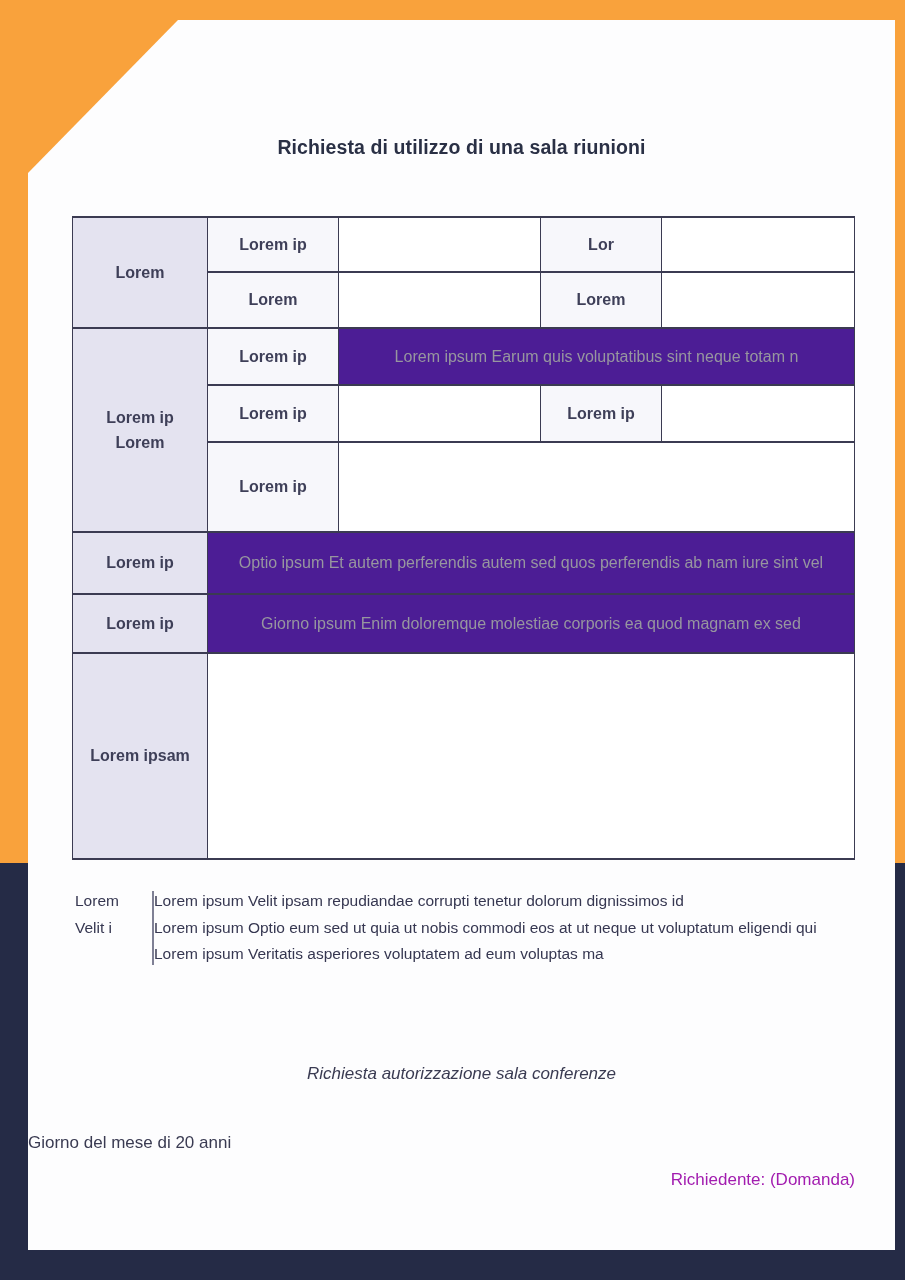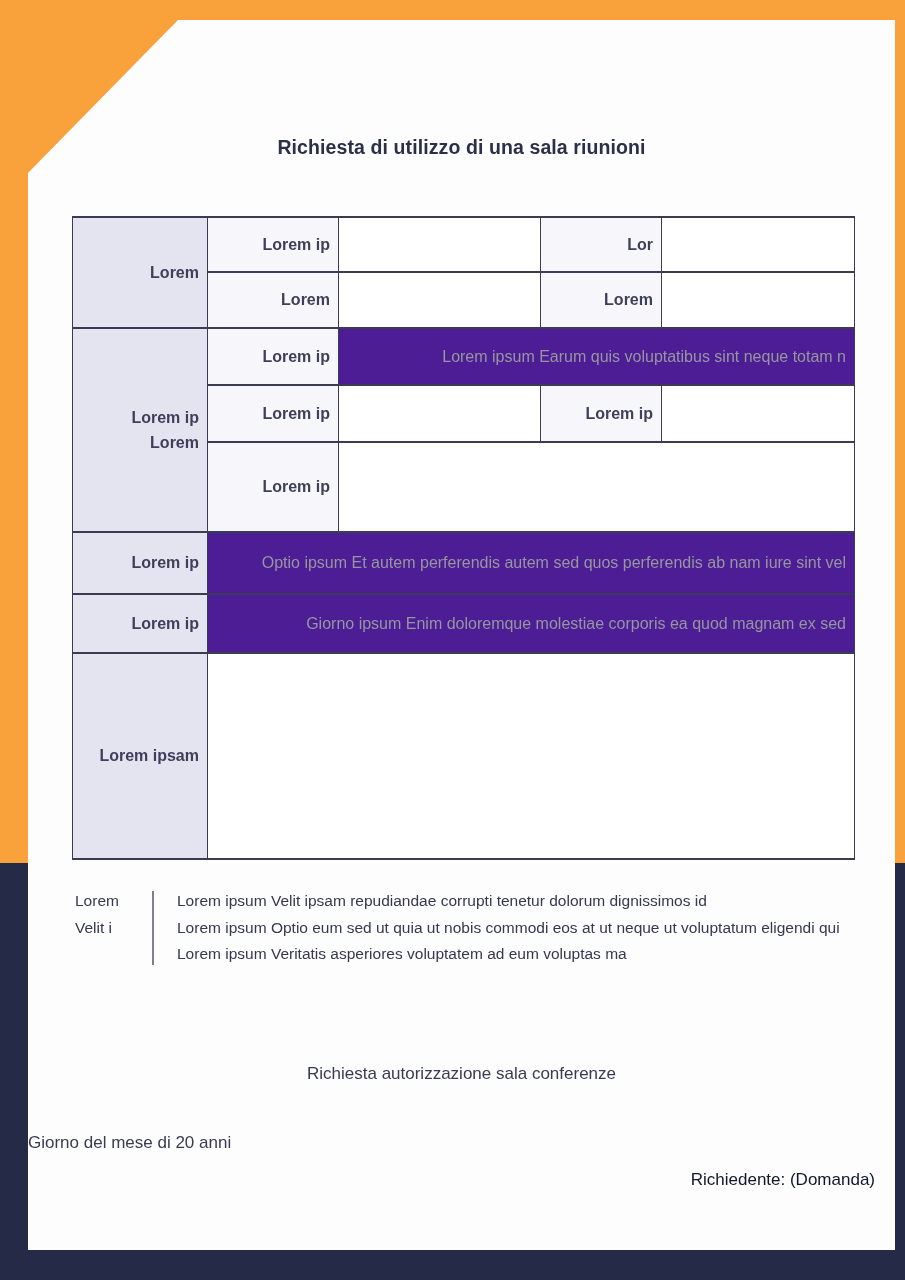--- a/index.html
+++ b/index.html
@@ -26,53 +26,53 @@
     text-align: center; font-size: 19.5px; font-weight: bold;
     color: #2A3045; letter-spacing: 0.1px;
   }
   table.form {
     position: absolute; left: 44px; top: 196px;
     width: 782px; border-collapse: collapse; table-layout: fixed;
   }
   table.form td {
     border: 1px solid #3B3B52;
     border-top-width: 2px; border-bottom-width: 2px;
-    text-align: right; vertical-align: middle;
+    text-align: center; vertical-align: middle;
     font-size: 16px; padding: 16px 8px;
     overflow: hidden;
   }
   td.hd   { background: #E4E3F0; color: #3E3F58; font-weight: 600; }
   td.sub  { background: #F7F7FB; color: #3E3F58; font-weight: 600; }
   td.blank{ background: #FFFFFF; }
   td.gtext{ background: #4c1d95; color: #97969F; font-weight: 400; }
   td.pre  { white-space: pre-line; line-height: 25px; }
   .notes {
     position: absolute; left: 47px; top: 868px; display: flex; align-items: stretch;
   }
   .notes-labels {
     width: 77px; color: #363751; font-size: 15.5px; line-height: 26.5px;
   }
   .notes-divider {
     width: 2px; background: #7F8095; margin: 3px 0;
   }
   .notes-lines {
-    margin-left: 23px; color: #363751; font-size: 15.5px; line-height: 26.5px;
+    color: #363751; font-size: 15.5px; line-height: 26.5px;
     white-space: nowrap;
   }
   .closing-request {
     position: absolute; left: 0; top: 1044px; width: 867px; text-align: center;
-    color: #3A3B52; font-size: 17px;
+    color: #3A3B52; font-size: 17px; font-style: italic;
   }
   .closing-date {
     position: absolute; left: 0; top: 1113px; width: 867px; text-align: left;
     color: #3A3B52; font-size: 17px;
   }
   .closing-signature {
     position: absolute; left: 0; top: 1150px; width: 827px; text-align: right;
-    color: #0f172a; font-size: 17px; margin-left: 20px;
+    color: #a21caf; font-size: 17px;
   }
 </style>
 </head>
 <body>
 
 <div class="backdrop-orange"></div>
 <div class="backdrop-navy"></div>
 
 <div class="page">
 

